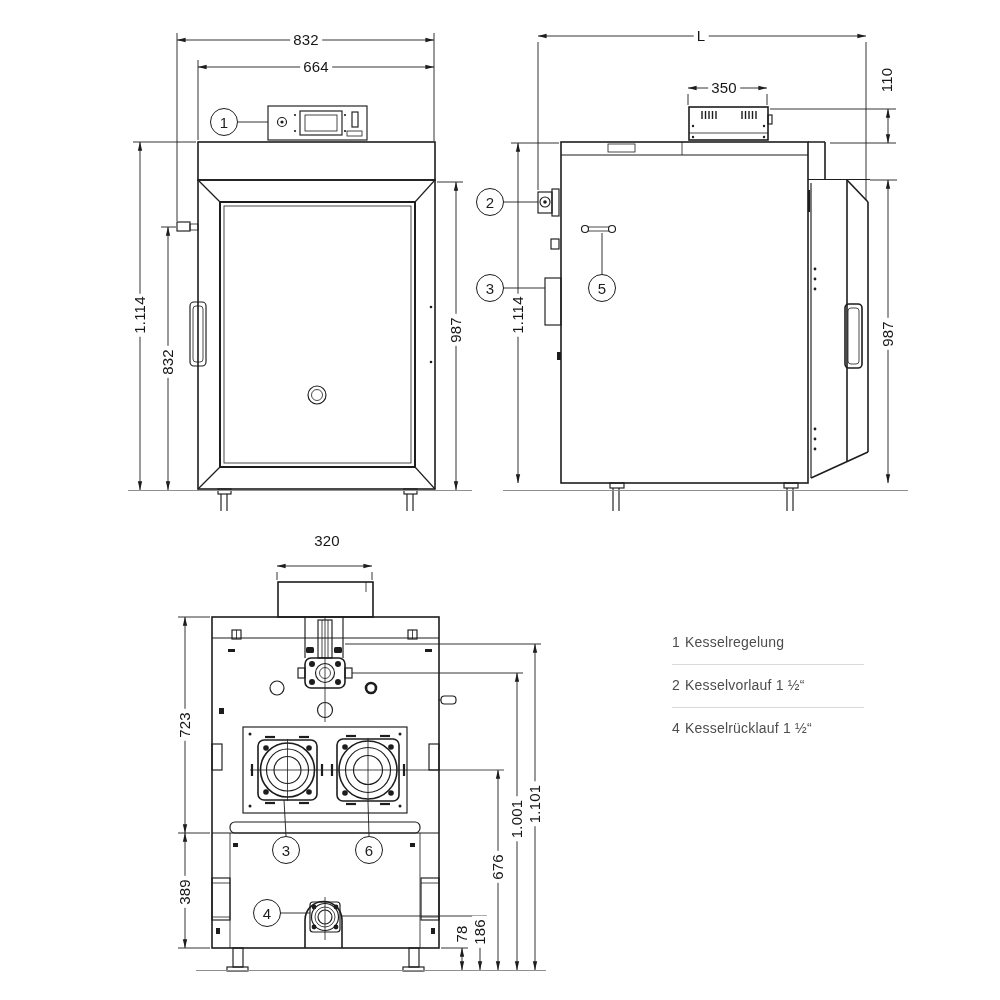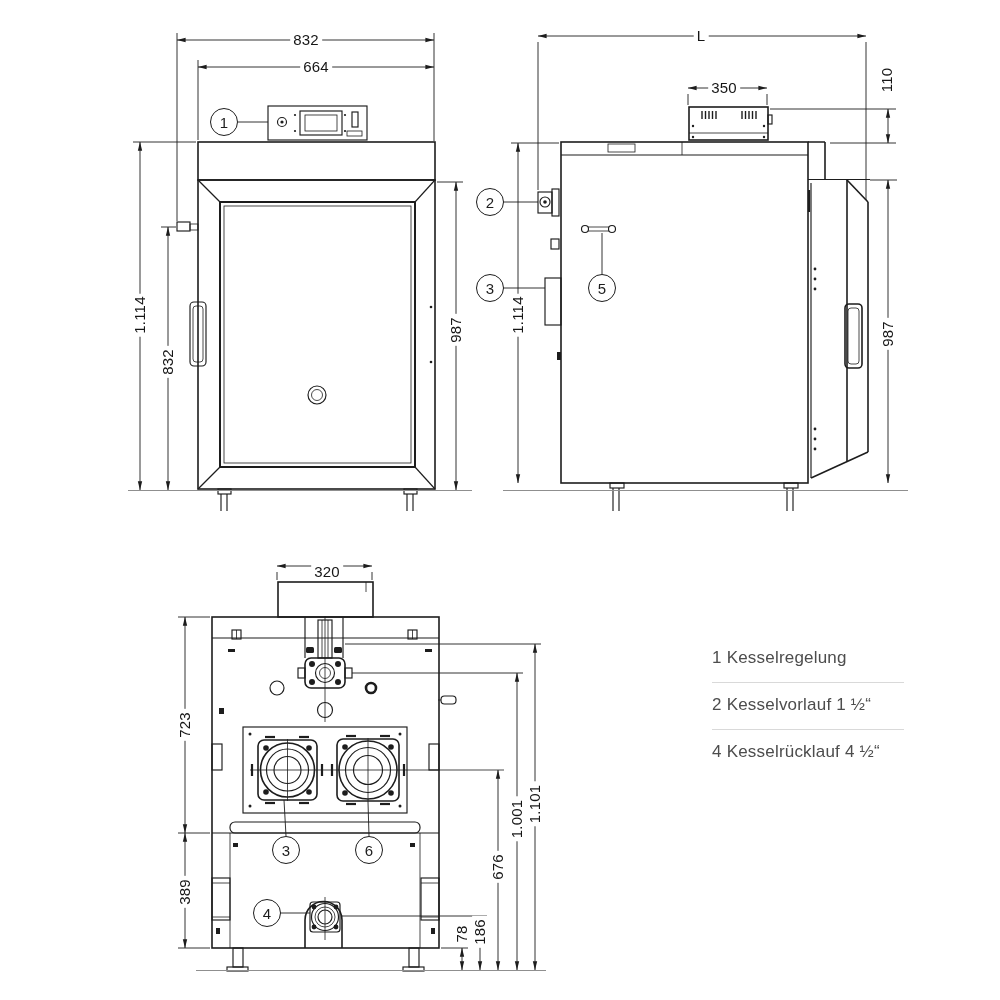--- a/index.html
+++ b/index.html
@@ -23,21 +23,21 @@
   #arr path{fill:var(--line);}
   
   .dim-label{position:absolute;transform:translate(-50%,-50%);background:var(--background);
     padding:0 3px;font-size:15px;line-height:1.05;color:var(--dim-text);white-space:nowrap;letter-spacing:.2px;}
   .dim-label.v{transform:translate(-50%,-50%) rotate(-90deg);}
   
   .callout{position:absolute;width:26px;height:26px;border:1.8px solid var(--line);border-radius:50%;
     background:var(--background);transform:translate(-50%,-50%);display:flex;align-items:center;
     justify-content:center;font-size:15px;color:var(--line);}
   
-  .legend{position:absolute;left:672px;top:636px;width:192px;font-size:17px;color:var(--legend-text);letter-spacing:.2px;margin-left:40px;}
+  .legend{position:absolute;left:672px;top:622px;width:192px;font-size:14px;color:var(--legend-text);letter-spacing:.2px;}
   .legend-item{padding:12px 0 14px 0;border-bottom:1px solid var(--divider);white-space:nowrap;}
   .legend-item:last-child{border-bottom:none;}
   .legend-item .num{margin-right:5px;}
 </style>
 </head>
 <body>
 
 <div class="canvas">
 
 <svg width="1000" height="1000" viewBox="0 0 1000 1000">
@@ -344,21 +344,21 @@
 <span class="dim-label v" style="left:140px;top:315px">1.114</span>
 <span class="dim-label v" style="left:168px;top:362px">832</span>
 <span class="dim-label v" style="left:456px;top:330px">987</span>
 
 <span class="dim-label" style="left:701px;top:36px">L</span>
 <span class="dim-label" style="left:724px;top:88px">350</span>
 <span class="dim-label v" style="left:887px;top:80px">110</span>
 <span class="dim-label v" style="left:518px;top:315px">1.114</span>
 <span class="dim-label v" style="left:888px;top:334px">987</span>
 
-<span class="dim-label" style="left:327px;top:572px">320</span>
+<span class="dim-label" style="left:327px;top:541px">320</span>
 <span class="dim-label v" style="left:185px;top:725px">723</span>
 <span class="dim-label v" style="left:185px;top:892px">389</span>
 <span class="dim-label v" style="left:498px;top:867px">676</span>
 <span class="dim-label v" style="left:517px;top:819px">1.001</span>
 <span class="dim-label v" style="left:535px;top:804px">1.101</span>
 <span class="dim-label v" style="left:462px;top:934px">78</span>
 <span class="dim-label v" style="left:480px;top:932px">186</span>
 
 <div class="callout" style="left:224px;top:122px">1</div>
 <div class="callout" style="left:490px;top:202px">2</div>
@@ -369,17 +369,17 @@
 <div class="callout" style="left:267px;top:913px">4</div>
 
 <div class="legend">
   <div class="legend-item">
     <span class="num">1</span><span>Kesselregelung</span>
   </div>
   <div class="legend-item">
     <span class="num">2</span><span>Kesselvorlauf 1 ½“</span>
   </div>
   <div class="legend-item">
-    <span class="num">4</span><span>Kesselrücklauf 4 ½“</span>
+    <span class="num">4</span><span>Kesselrücklauf 1 ½“</span>
   </div>
 </div>
 
 </div>
 
 </body></html>

